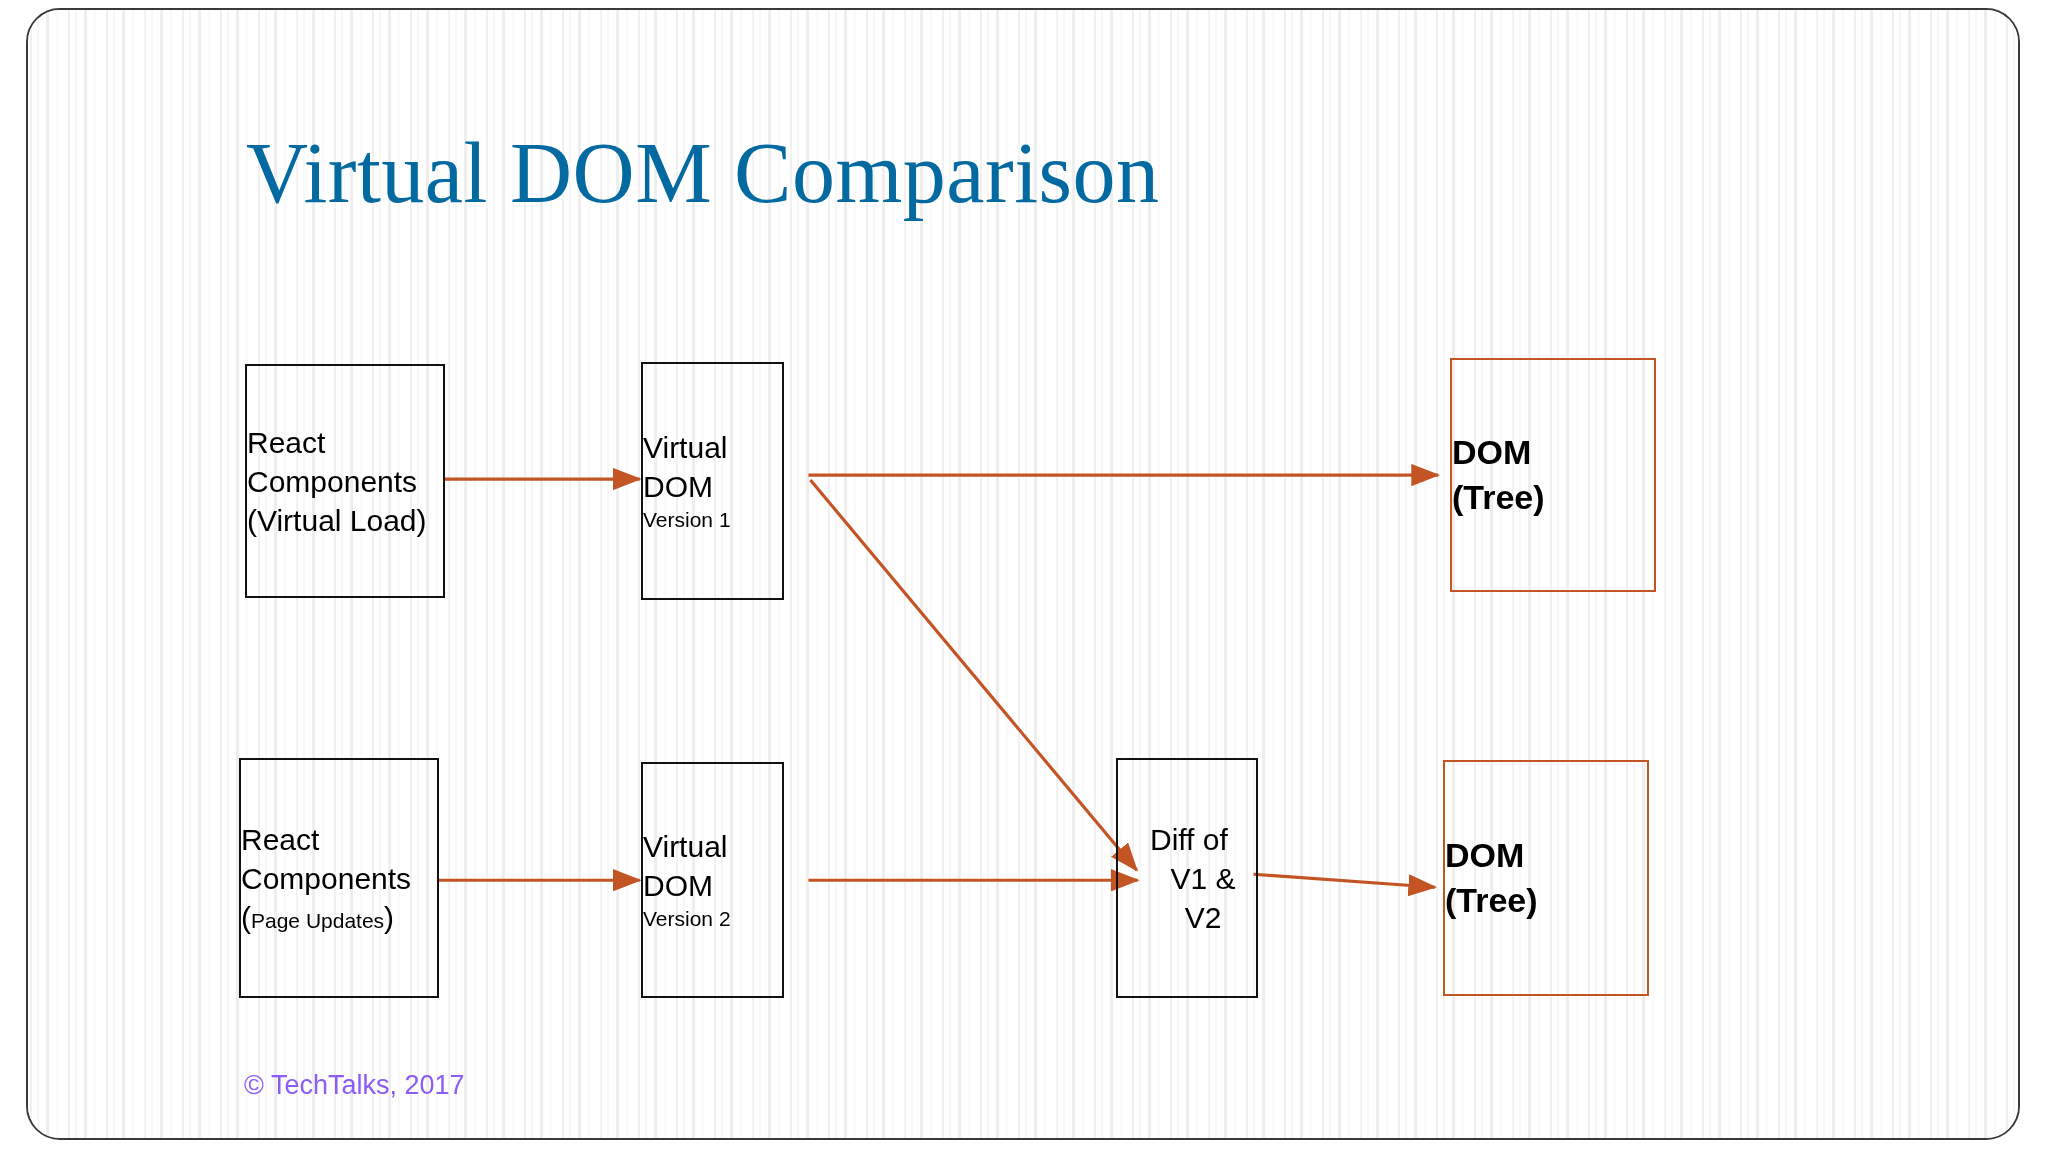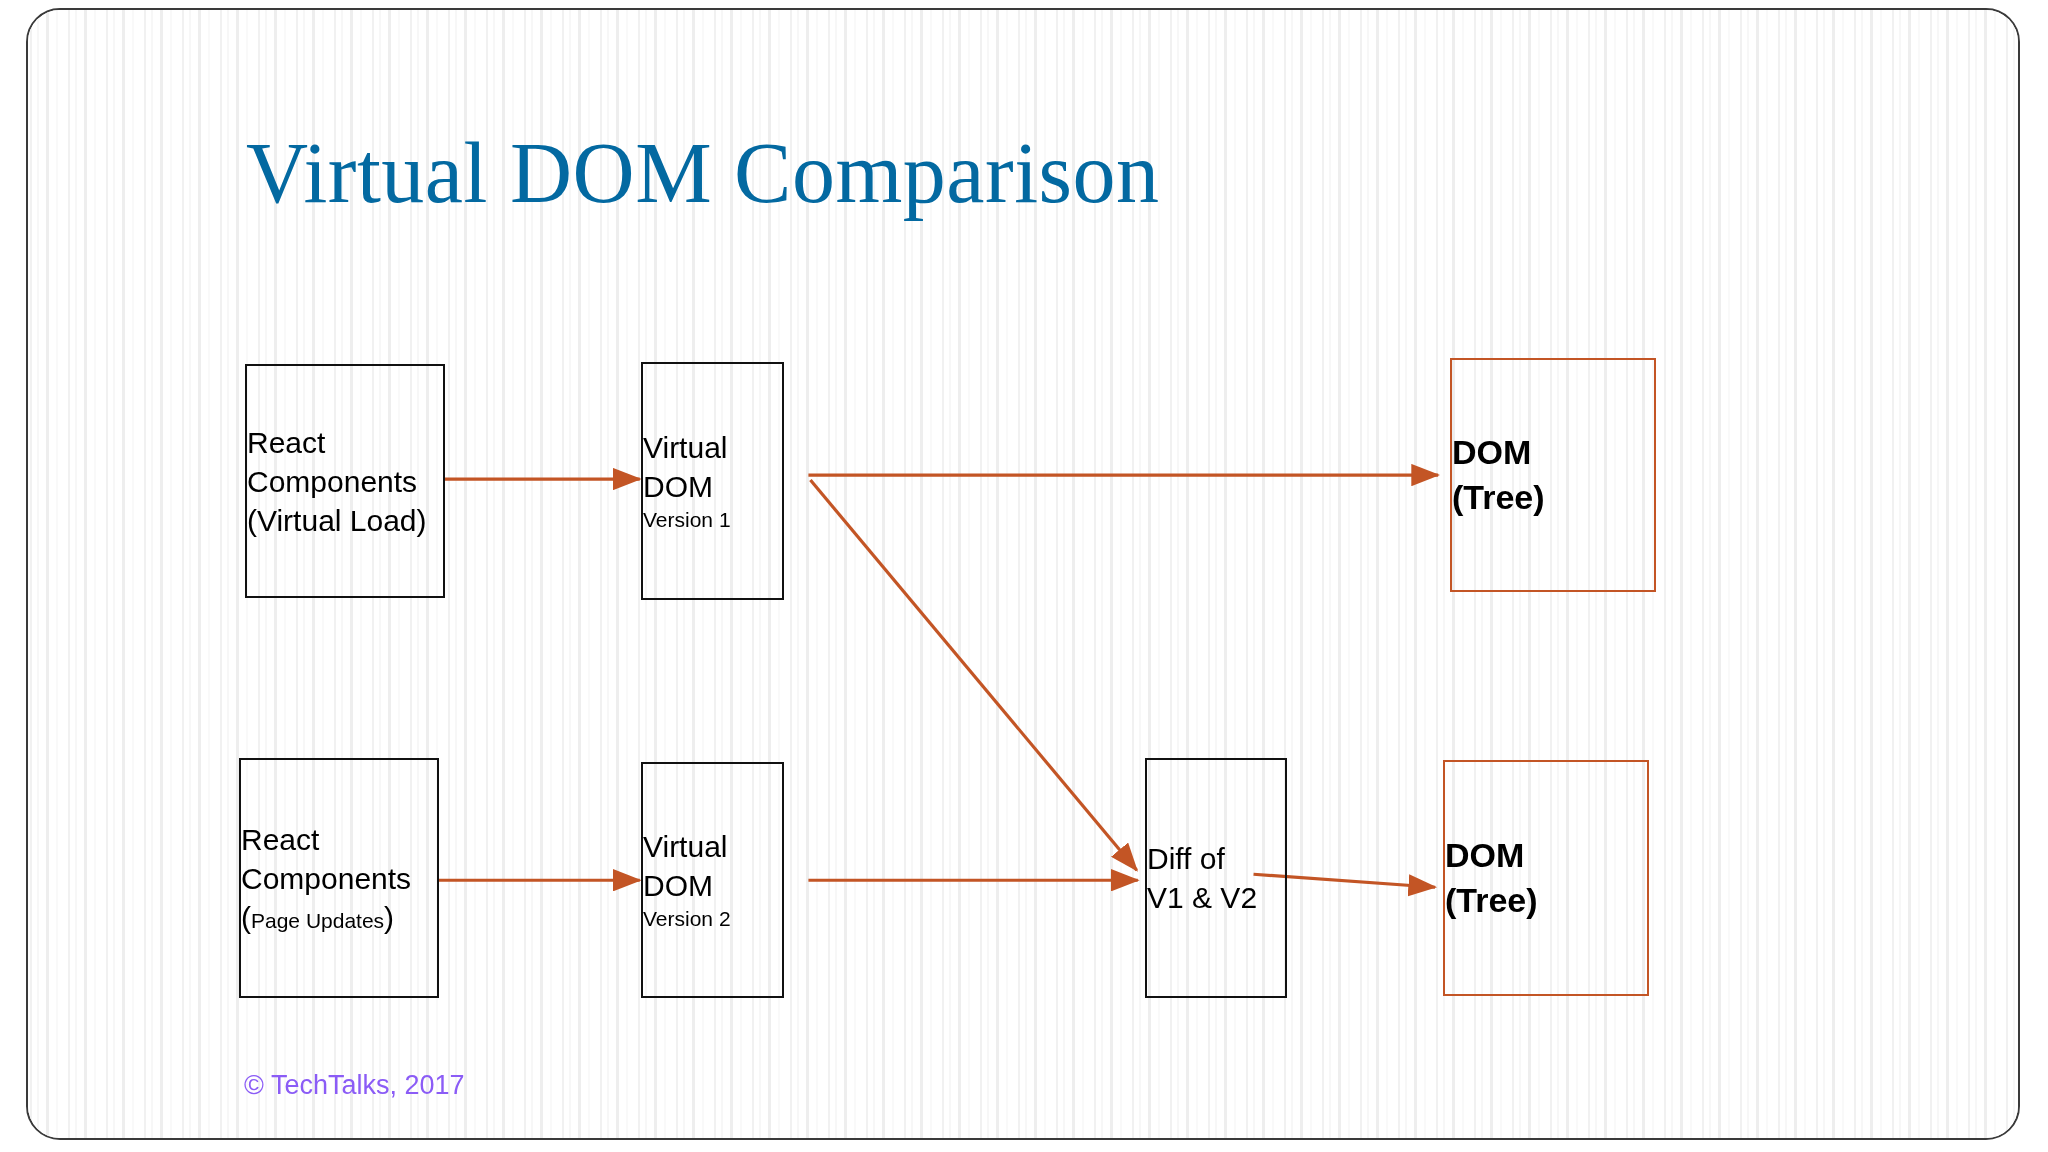--- a/index.html
+++ b/index.html
@@ -155,21 +155,21 @@
       <div class="line-lg">Components</div>
       <div class="paren-wrap">(<span class="inner">Page Updates</span>)</div>
     </div>
 
     <div class="node black" style="left:613px; top:752px; width:143px; height:236px;">
       <div class="line-lg">Virtual</div>
       <div class="line-lg">DOM</div>
       <div class="line-sm">Version 2</div>
     </div>
 
-    <div class="node black" style="left:1117px; top:748px; width:142px; height:240px;">
+    <div class="node black" style="left:1088px; top:748px; width:142px; height:240px;padding-left:32px;">
       <div class="line-lg">Diff of</div>
       <div class="line-lg">V1 &amp; V2</div>
     </div>
 
     <div class="node orange" style="left:1415px; top:750px; width:206px; height:236px;">
       <div class="line-bold">DOM</div>
       <div class="line-bold">(Tree)</div>
     </div>
 
     <div id="footer">© TechTalks, 2017</div>

